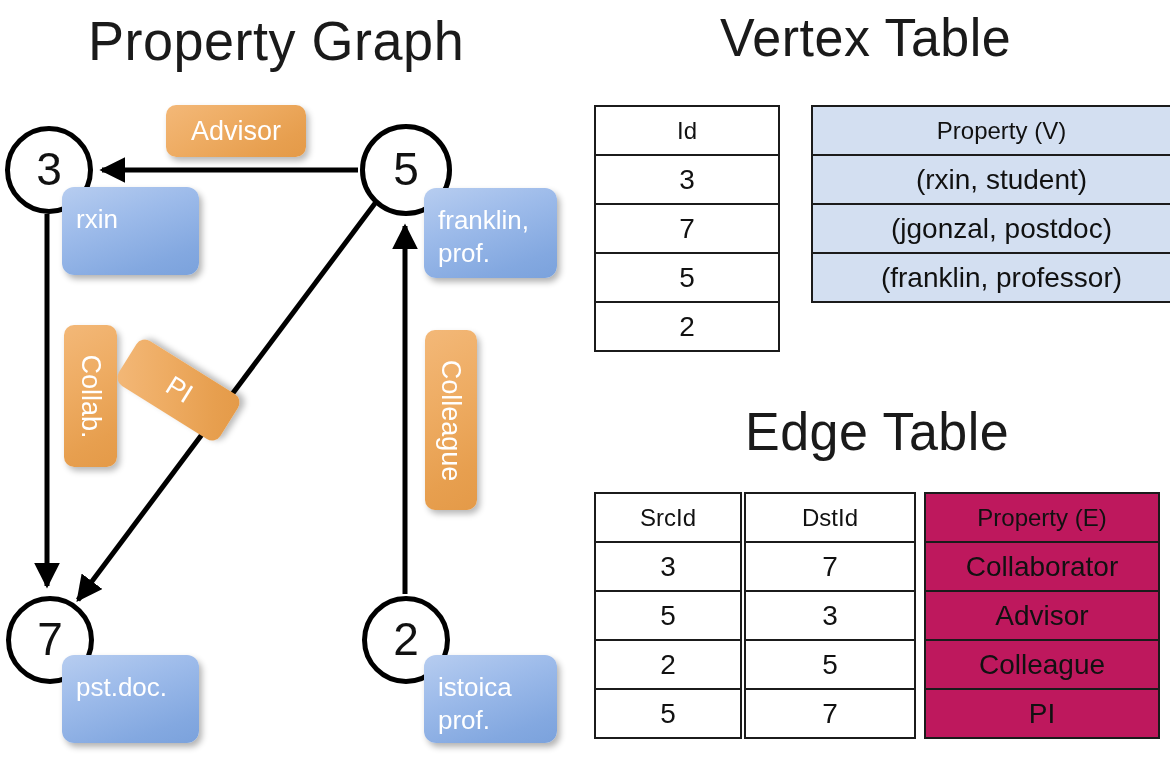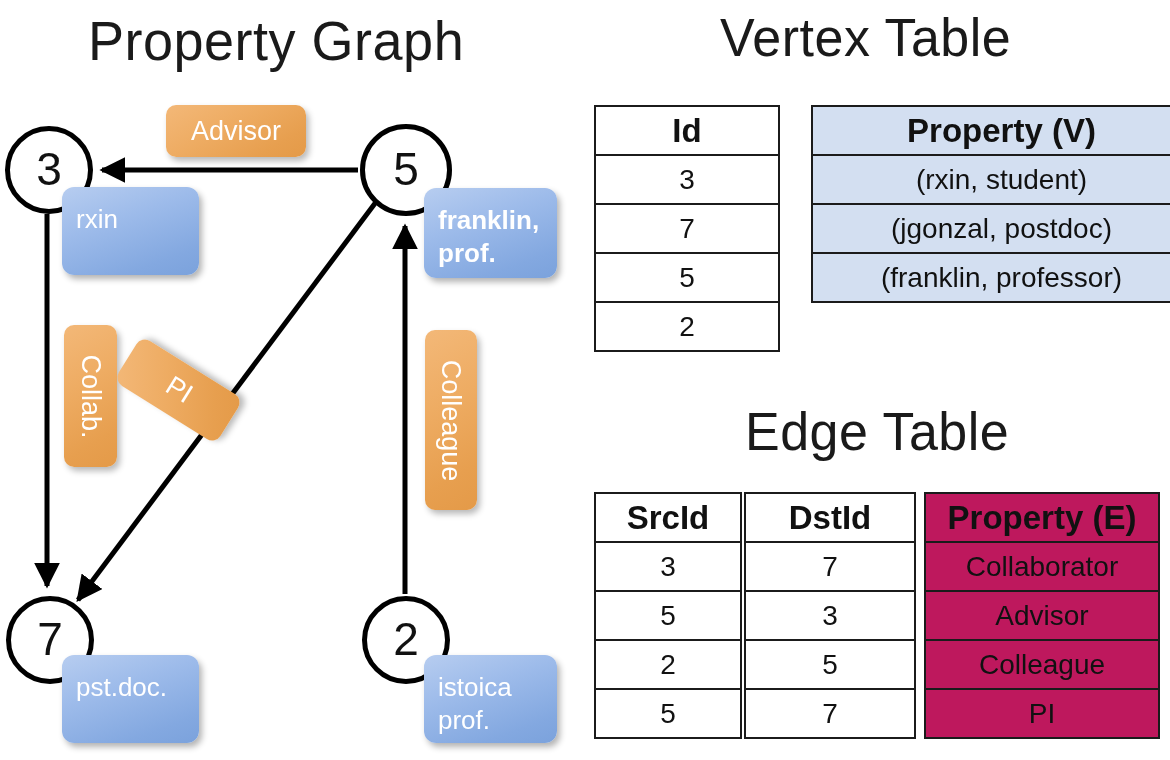--- a/index.html
+++ b/index.html
@@ -53,21 +53,21 @@
     border-radius:12px;
     background:linear-gradient(160deg,#b7cdf0 0%,#9dbbea 38%,#83a8e0 80%,#7ba2dc 100%);
     box-shadow:3px 4px 6px rgba(0,0,0,.30);
     color:#ffffff;
     font-size:26px;font-weight:300;
     line-height:1.26;
     padding:16px 0 0 14px;
     box-sizing:border-box;
   }
   #prop-rxin{left:62px;top:187px;width:137px;height:88px;}
-  #prop-franklin{left:424px;top:188px;width:133px;height:90px;font-weight:bold;}
+  #prop-franklin{left:424px;top:188px;width:133px;height:90px;}
   #prop-jgonzal{left:62px;top:655px;width:137px;height:88px;}
   #prop-istoica{left:424px;top:655px;width:133px;height:88px;}
 
   
   .edge-label{
     position:absolute;
     border-radius:10px;
     background:linear-gradient(150deg,#f3b878 0%,#eeac63 40%,#e79f4f 78%,#e49a48 100%);
     box-shadow:3px 4px 6px rgba(0,0,0,.28);
     color:#ffffff;
@@ -97,21 +97,21 @@
   .tbl td,.tbl th{
     border:2px solid #1b1b1b;
     text-align:center;
     font-weight:300;
     color:#111;
     font-size:28px;
     height:47px;
     padding:0;
     line-height:1;
   }
-  .tbl th{font-weight:700;font-size:33px;}
+  .tbl th{font-weight:400;font-size:24px;}
   .blue-cell{background:#d3dff1;}
   .orange-cell{background:#be185d;}
 
   #vertex-id-table{left:594px;top:105px;width:186px;}
   #vertex-prop-table{left:811px;top:105px;width:381px;}
   #edge-src-table{left:594px;top:492px;width:148px;}
   #edge-dst-table{left:744px;top:492px;width:172px;border-radius:28px;}
   #edge-prop-table{left:924px;top:492px;width:236px;}
 </style>
 </head>

